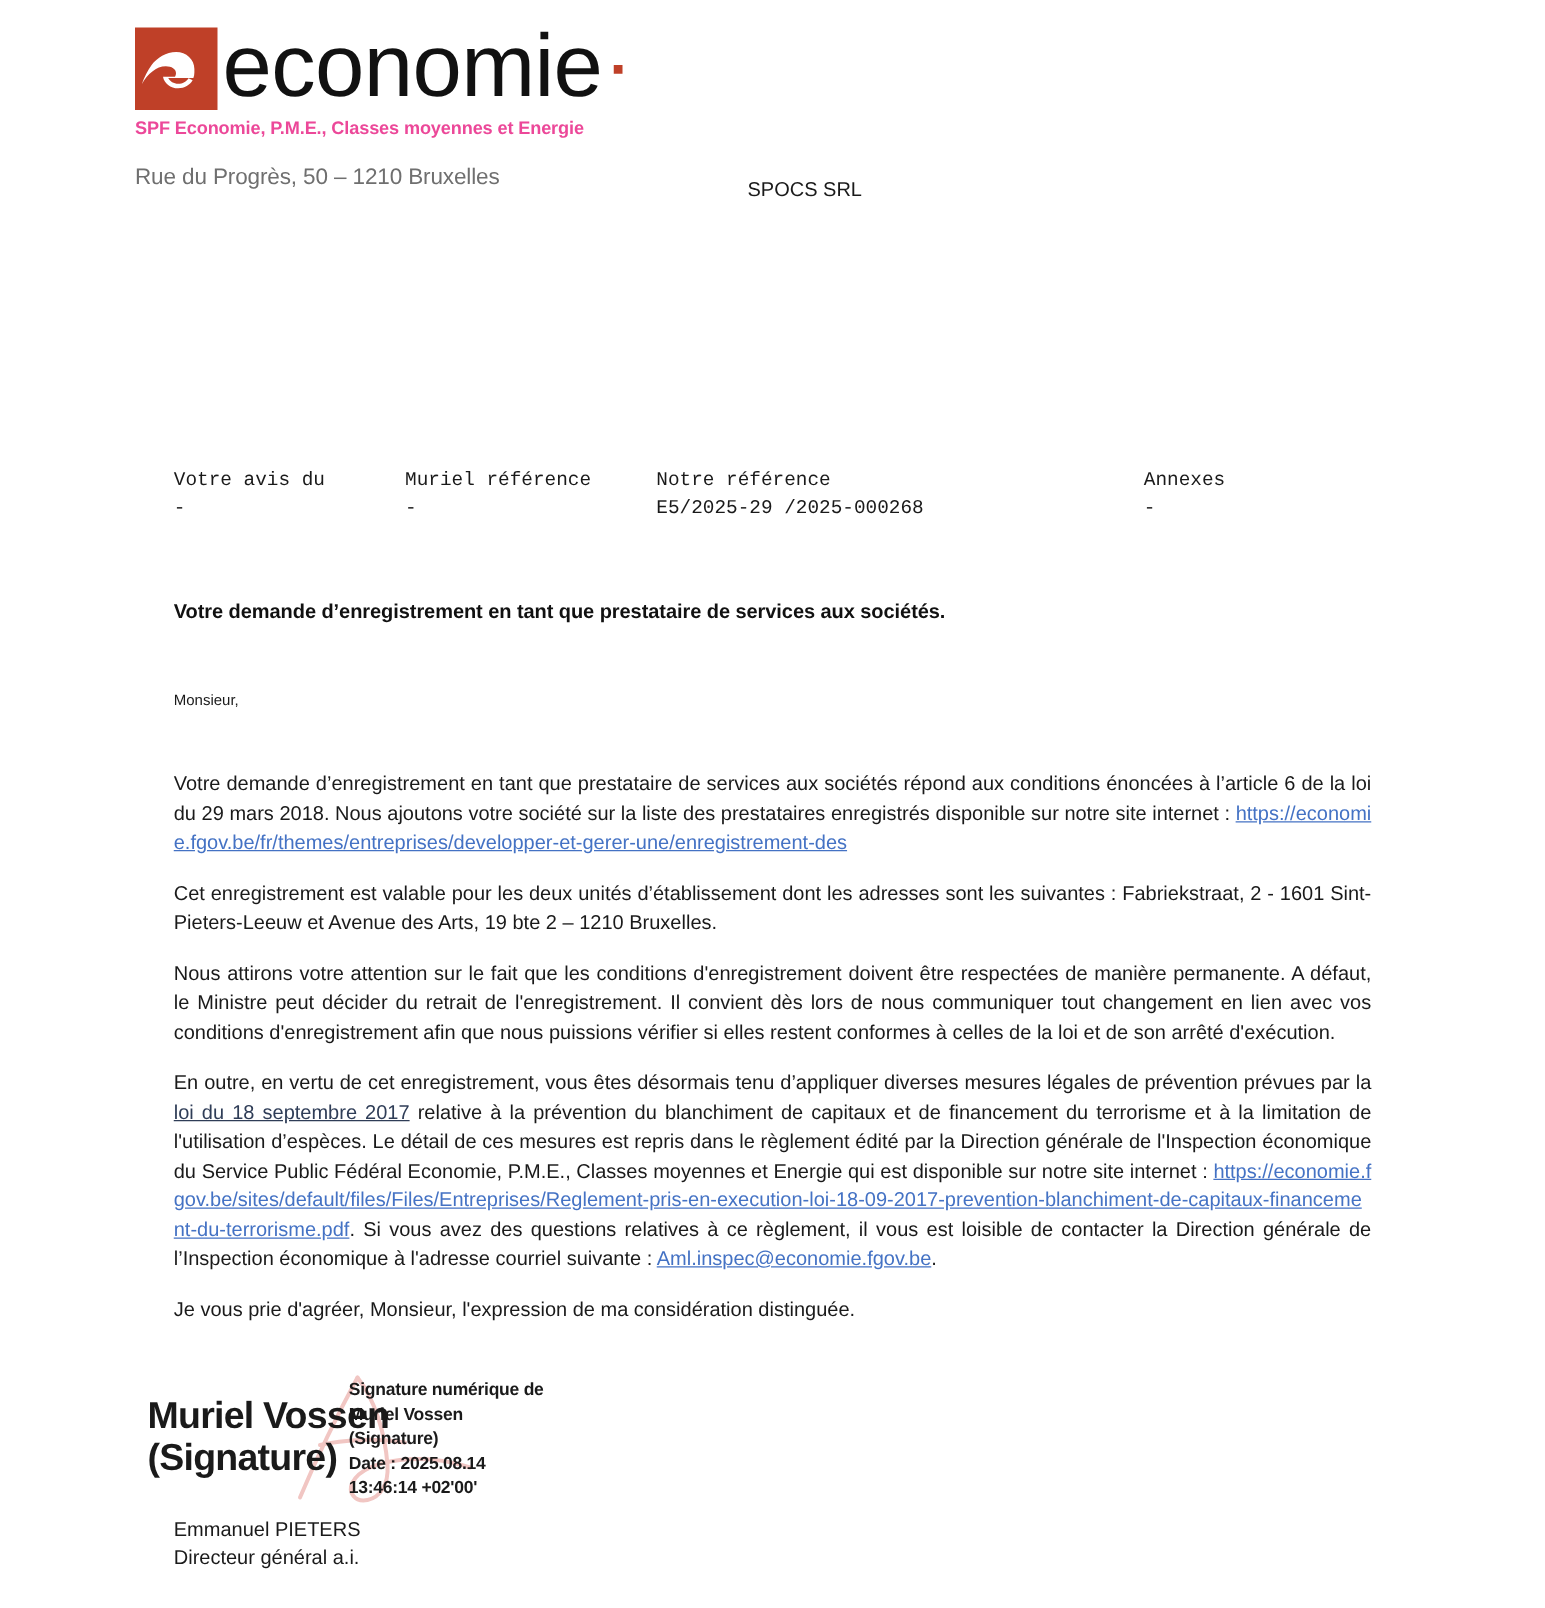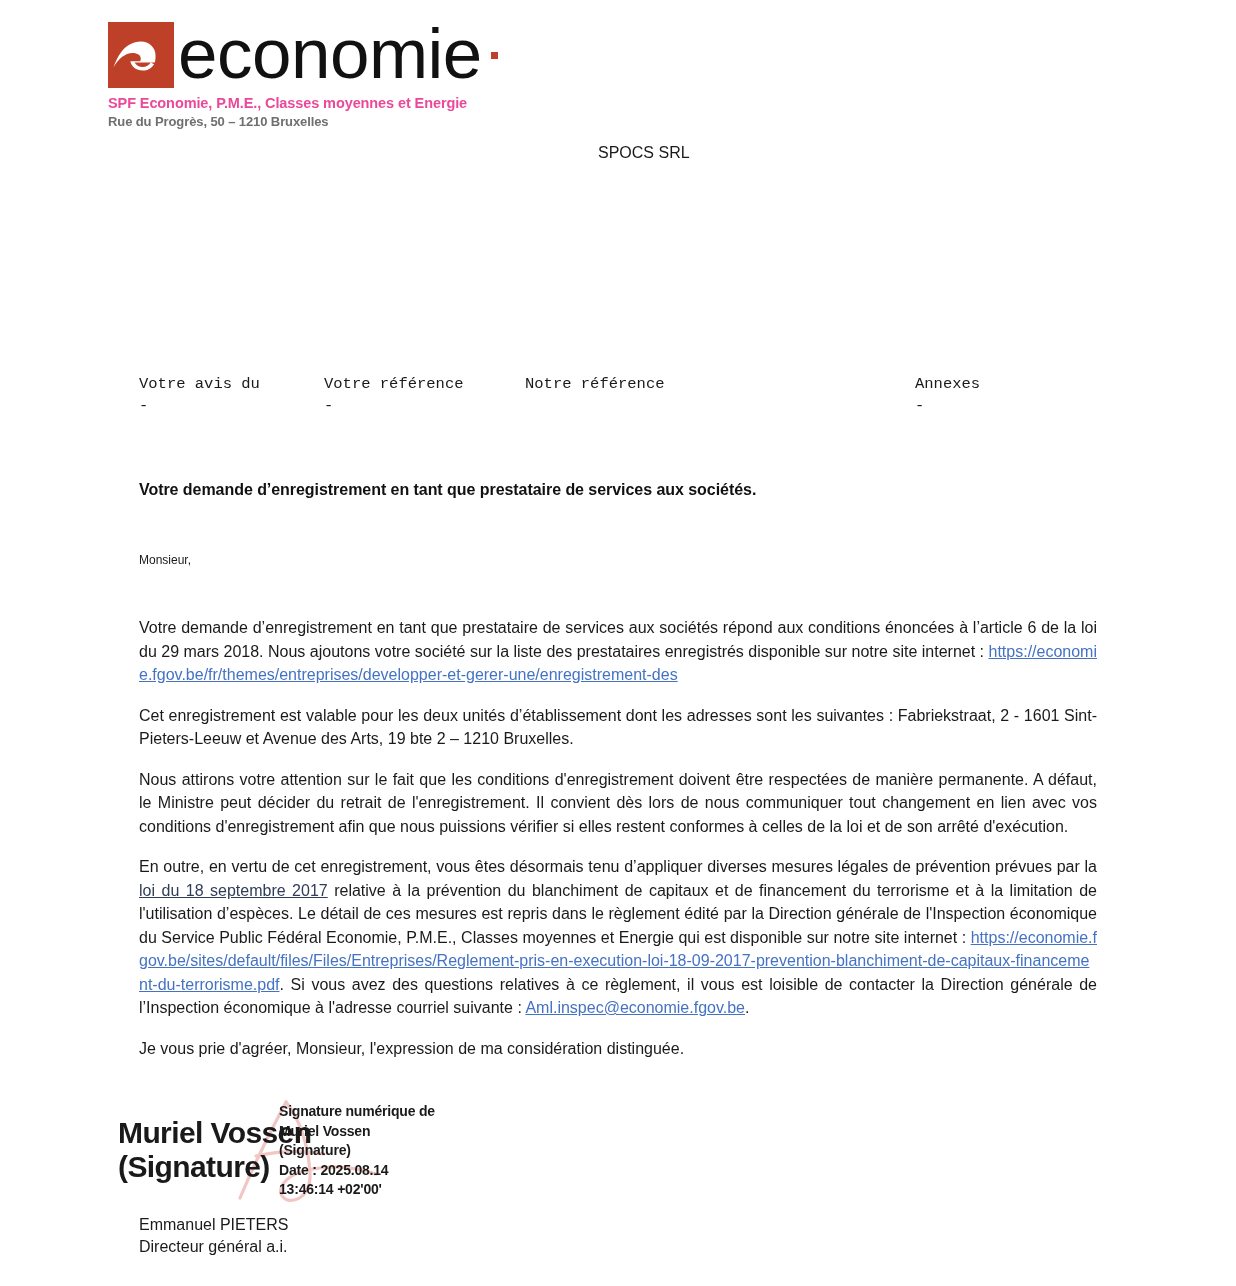--- a/index.html
+++ b/index.html
@@ -57,25 +57,24 @@
     top: 9px;
   }
   .lh-org {
     font-size: 14.5px;
     font-weight: bold;
     color: #ec4899;
     margin-top: 7px;
     letter-spacing: -0.1px;
   }
   .lh-addr {
-    font-size: 13px;
+    font-size: 18px;
     color: #6f6f6f;
-    margin-top: 3px;
+    margin-top: 20px;
     letter-spacing: -0.1px;
-    font-weight: bold;
   }
 
   
   .addressee {
     position: absolute;
     left: 598px;
     top: 144px;
     font-size: 16px;
     color: #1a1a1a;
   }
@@ -214,25 +213,26 @@
 
 <div class="addressee">SPOCS SRL</div>
 
 <div class="ref-block">
   <div class="ref-row">
     <div class="ref-col c1">
       <div class="ref-label">Votre avis du</div>
       <div class="ref-value">-</div>
     </div>
     <div class="ref-col c2">
-      <div class="ref-label">Votre référence</div>
+      <div class="ref-label">Muriel référence</div>
       <div class="ref-value">-</div>
     </div>
     <div class="ref-col c3">
       <div class="ref-label">Notre référence</div>
+      <div class="ref-value">E5/2025-29 /2025-000268</div>
     </div>
     <div class="ref-col c4">
       <div class="ref-label">Annexes</div>
       <div class="ref-value">-</div>
     </div>
   </div>
 </div>
 
 <div class="subject">Votre demande d’enregistrement en tant que prestataire de services aux sociétés.</div>
 

